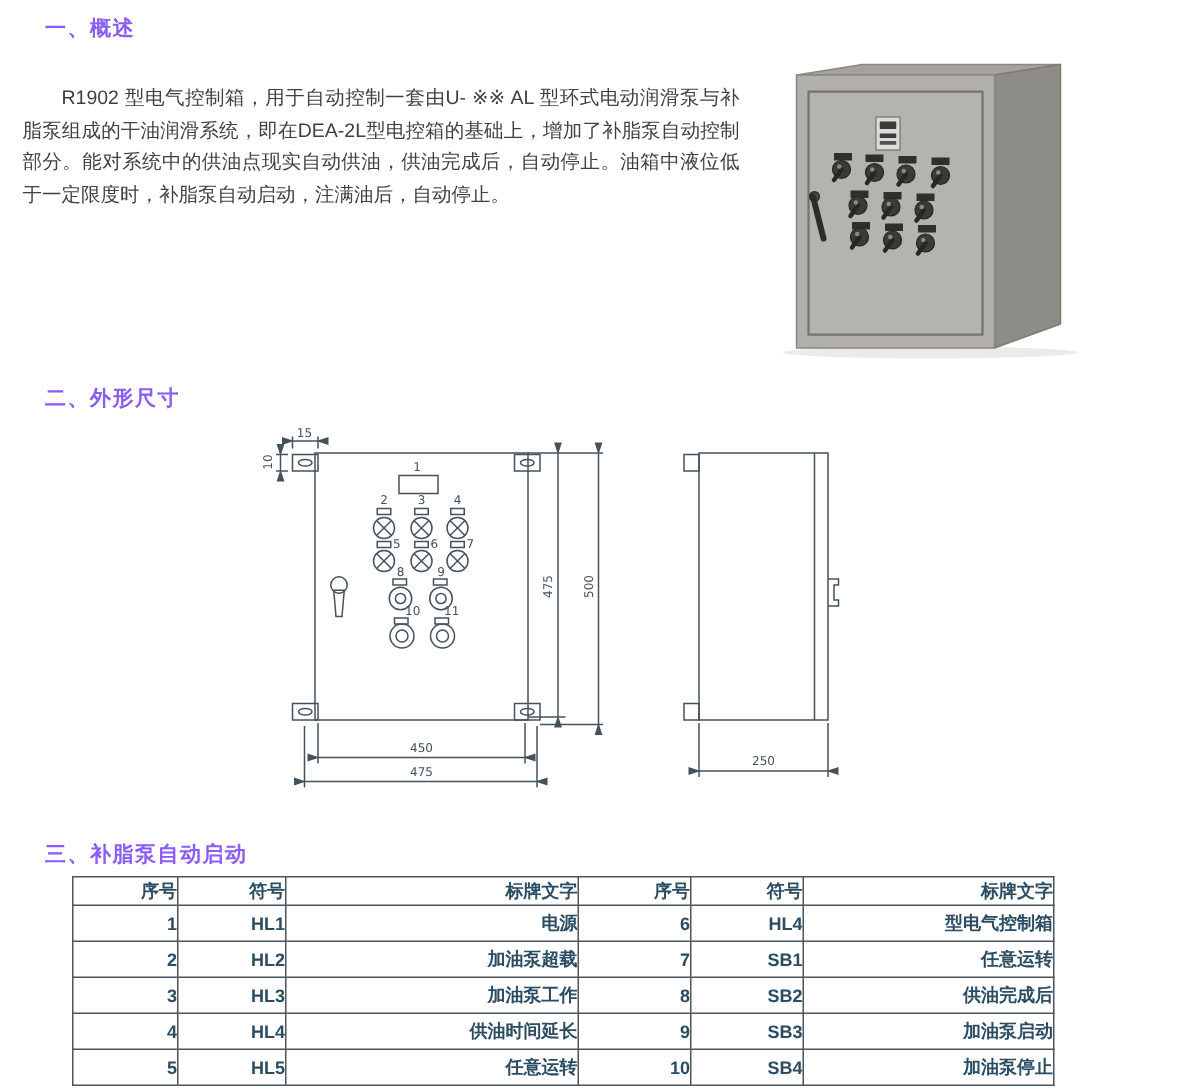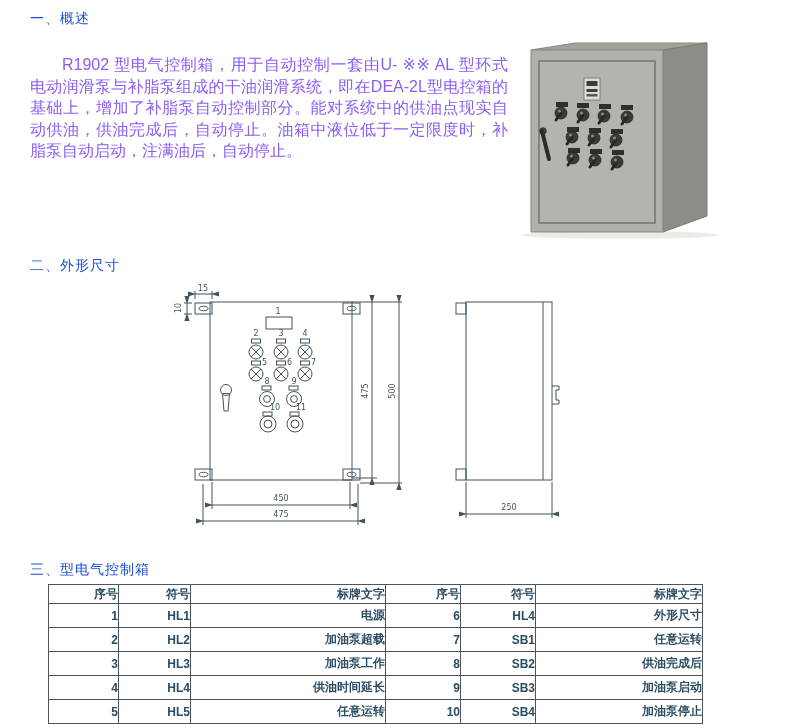--- a/index.html
+++ b/index.html
@@ -1,24 +1,24 @@
 <!DOCTYPE html>
 <html><head>
 <meta charset="utf-8">
 <style>
   html,body{margin:0;padding:0;background:#fff;}
   .page{
     position:relative;width:800px;height:728px;background:#ffffff;overflow:hidden;
     font-family:"Liberation Sans","DejaVu Sans",sans-serif;color:#2b4d63;
   }
-  .h{position:absolute;margin:0;font-size:14px;font-weight:normal;color:#1d4ed8;letter-spacing:1px;}
+  .h{position:absolute;margin:0;font-size:14px;font-weight:bold;color:#8b5cf6;letter-spacing:1px;}
   .s1{left:30px;top:10px;}
   .s2{left:30px;top:257px;}
   .s3{left:30px;top:561px;}
-  .para-block{position:absolute;left:30px;top:54px;width:478px;font-size:16px;line-height:21.5px;text-align:justify;color:#8b5cf6;}
+  .para-block{position:absolute;left:15px;top:54px;width:478px;font-size:13px;line-height:21.5px;text-align:justify;color:#404040;}
   .para-block p{margin:0;text-indent:2em;}
   .photo{position:absolute;left:512px;top:32px;}
   .drawing{position:absolute;left:170px;top:283px;}
   .drawing text{font-family:"DejaVu Sans","Liberation Sans",sans-serif;fill:#44525c;}
   .dimtxt{font-size:8px;}
   .itemtxt{font-size:8px;}
   table.ltable{
     position:absolute;left:48px;top:584px;width:654px;border-collapse:collapse;
     font-size:12px;color:#2b4d63;table-layout:fixed;
   }
@@ -248,21 +248,21 @@
       <text class="itemtxt" x="270" y="410">10</text>
       <text class="itemtxt" x="296" y="410">11</text>
       <text class="dimtxt" text-anchor="middle" transform="rotate(-90 368 391)" x="368" y="391">475</text>
       <text class="dimtxt" text-anchor="middle" transform="rotate(-90 395 391)" x="395" y="391">500</text>
       <text class="dimtxt" x="281" y="501" text-anchor="middle">450</text>
       <text class="dimtxt" x="281" y="517" text-anchor="middle">475</text>
       <text class="dimtxt" x="509" y="510" text-anchor="middle">250</text>
     </g>
   </svg>
 
-  <h2 class="h s3">三、型电气控制箱</h2>
+  <h2 class="h s3">三、补脂泵自动启动</h2>
 
   <table class="ltable">
     <colgroup>
       <col style="width:70px">
         <col style="width:72px">
         <col style="width:195px">
       <col style="width:75px">
         <col style="width:75px">
         <col style="width:167px">
     </colgroup>
@@ -276,21 +276,21 @@
         <th>标牌文字</th>
       </tr>
     </thead>
     <tbody>
       <tr>
         <td>1</td>
         <td>HL1</td>
         <td>电源</td>
         <td>6</td>
         <td>HL4</td>
-        <td>外形尺寸</td>
+        <td>型电气控制箱</td>
       </tr>
       <tr>
         <td>2</td>
         <td>HL2</td>
         <td>加油泵超载</td>
         <td>7</td>
         <td>SB1</td>
         <td>任意运转</td>
       </tr>
       <tr>

